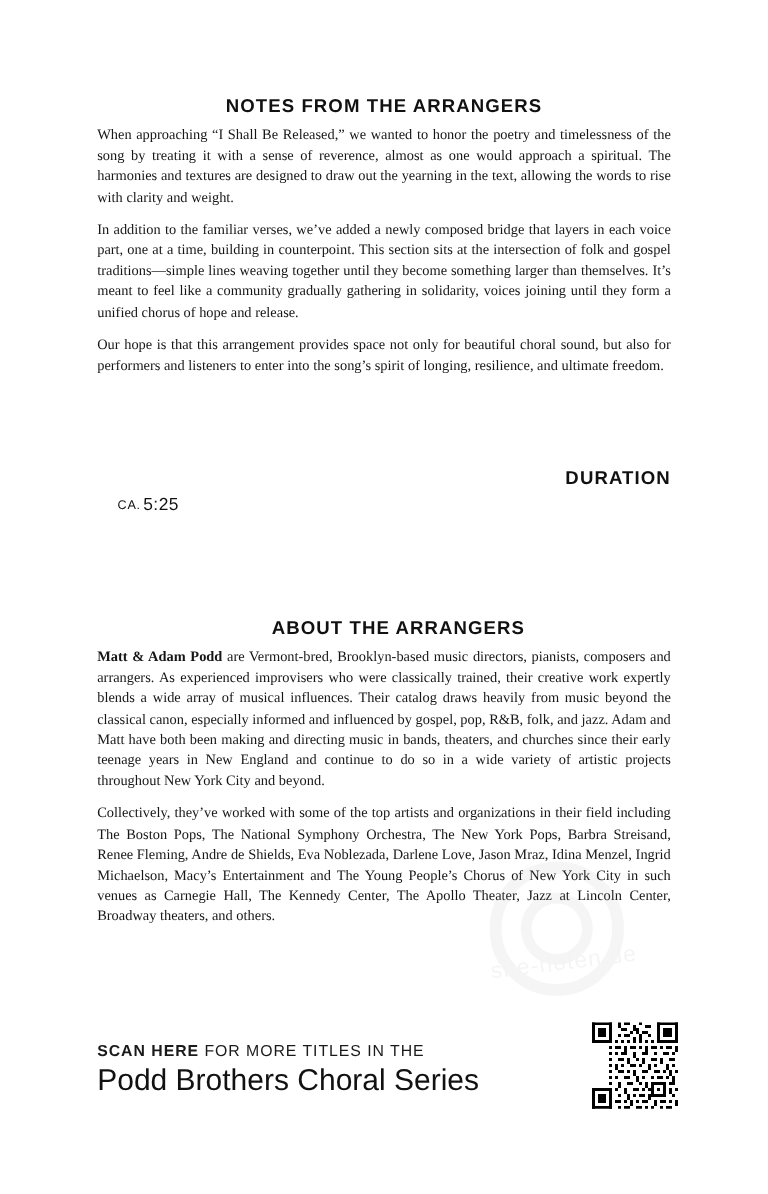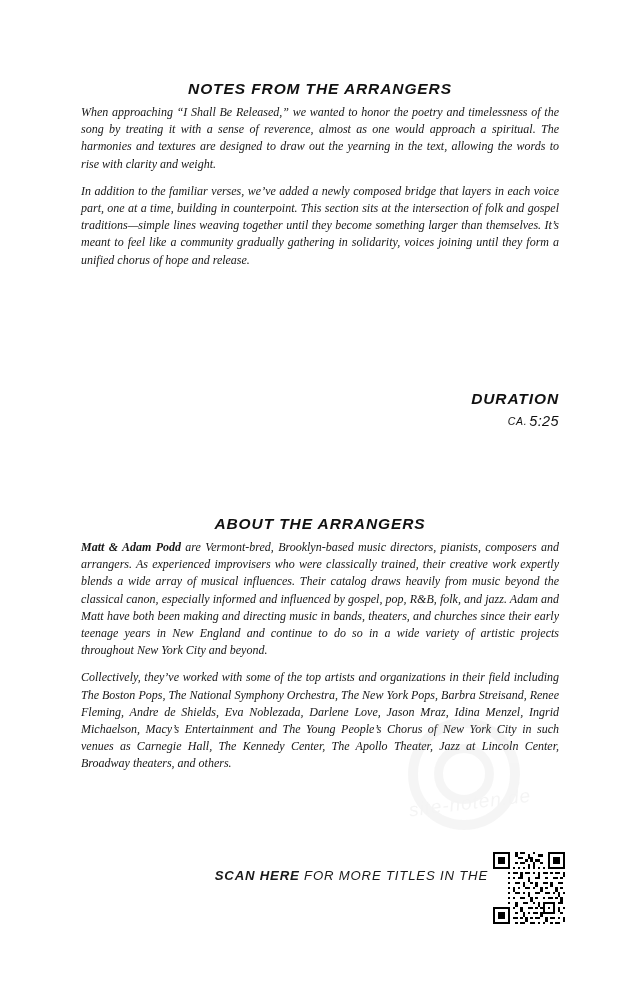--- a/index.html
+++ b/index.html
@@ -14,21 +14,20 @@
     color: #1a1a1a;
     position: relative;
     overflow: hidden;
   }
   .page {
     position: absolute;
     top: 0; left: 0;
     width: 580px;
     height: 995px;
     padding: 0;
-    font-style: italic;
   }
   .content {
     position: absolute;
     left: 81px;
     top: 0;
     width: 478px;
   }
 
   .section-heading {
     font-family: "Liberation Sans", sans-serif;
@@ -53,36 +52,36 @@
 
   .bold-name { font-weight: 700; }
 
   
   #notes-heading { position: absolute; top: 80px; left: 0; width: 478px; }
   #notes-body { position: absolute; top: 104px; left: 0; width: 478px; }
 
   
   #duration-heading { position: absolute; top: 390px; left: 0; width: 478px; text-align: right; }
   #duration-value {
-    position: absolute; top: 413px; left: 0; width: 478px;
-    text-align: right;
+    position: absolute; top: 413px; left: 17px; width: 478px;
+    text-align: left;
     font-family: "Liberation Sans", sans-serif;
     font-size: 14.5px;
     letter-spacing: 0.4px;
     color: #111111;
   }
   #duration-value .ca {
     font-size: 10.5px;
     letter-spacing: 0.6px;
     vertical-align: 1px;
     margin-right: 2px;
   }
 
   
-  #about-heading { position: absolute; top: 515px; left: 0; width: 478px; }
+  #about-heading { position: absolute; top: 515px; left: 12px; width: 478px; }
   #about-body { position: absolute; top: 539px; left: 0; width: 478px; }
 
   
   .watermark {
     position: absolute;
     left: 372px;
     top: 718px;
     width: 196px;
     height: 122px;
     opacity: 0.09;
@@ -123,21 +122,20 @@
     left: 81px;
     top: 852px;
     width: 478px;
     height: 80px;
   }
   .footer-text {
     position: absolute;
     left: 0;
     top: 0;
     width: 407px;
-    text-align: right;
   }
   .scan-line {
     font-family: "Liberation Sans", sans-serif;
     font-size: 13.2px;
     letter-spacing: 0.8px;
     color: #1a1a1a;
     margin: 0;
     padding-top: 16px;
   }
   .scan-line .scan-strong { font-weight: 700; }
@@ -166,20 +164,21 @@
 
 <div class="page">
 
   <div class="content">
 
     <div id="notes-heading" class="section-heading">NOTES FROM THE ARRANGERS</div>
 
     <div id="notes-body">
       <p class="body-text">When approaching “I Shall Be Released,” we wanted to honor the poetry and timelessness of the song by treating it with a sense of reverence, almost as one would approach a spiritual. The harmonies and textures are designed to draw out the yearning in the text, allowing the words to rise with clarity and weight.</p>
       <p class="body-text">In addition to the familiar verses, we’ve added a newly composed bridge that layers in each voice part, one at a time, building in counterpoint. This section sits at the intersection of folk and gospel traditions—simple lines weaving together until they become something larger than themselves. It’s meant to feel like a community gradually gathering in solidarity, voices joining until they form a unified chorus of hope and release.</p>
+      <p class="body-text">Our hope is that this arrangement provides space not only for beautiful choral sound, but also for performers and listeners to enter into the song’s spirit of longing, resilience, and ultimate freedom.</p>
     </div>
 
     <div id="duration-heading" class="section-heading">DURATION</div>
 
     <div id="duration-value">
       <span class="ca">CA.</span><span>5:25</span>
     </div>
 
     <div id="about-heading" class="section-heading">ABOUT THE ARRANGERS</div>
 
@@ -192,20 +191,21 @@
 
   <div class="watermark">
     <div class="wm-ring"></div>
     <div class="wm-inner"></div>
     <div class="wm-text">site-noten.de</div>
   </div>
 
   <div class="footer">
     <div class="footer-text">
       <p class="scan-line"><span class="scan-strong">SCAN HERE</span><span> FOR MORE TITLES IN THE</span></p>
+      <p class="series-line">Podd Brothers Choral Series</p>
     </div>
 
     <div class="qr">
       <svg width="72" height="72" viewBox="0 0 29 29" shape-rendering="crispEdges" aria-hidden="true">
         <rect width="29" height="29" fill="#ffffff"></rect>
         <g fill="#000000">
 
           <rect x="0" y="0" width="7" height="1"></rect>
             <rect x="0" y="6" width="7" height="1"></rect>
           <rect x="0" y="0" width="1" height="7"></rect>

